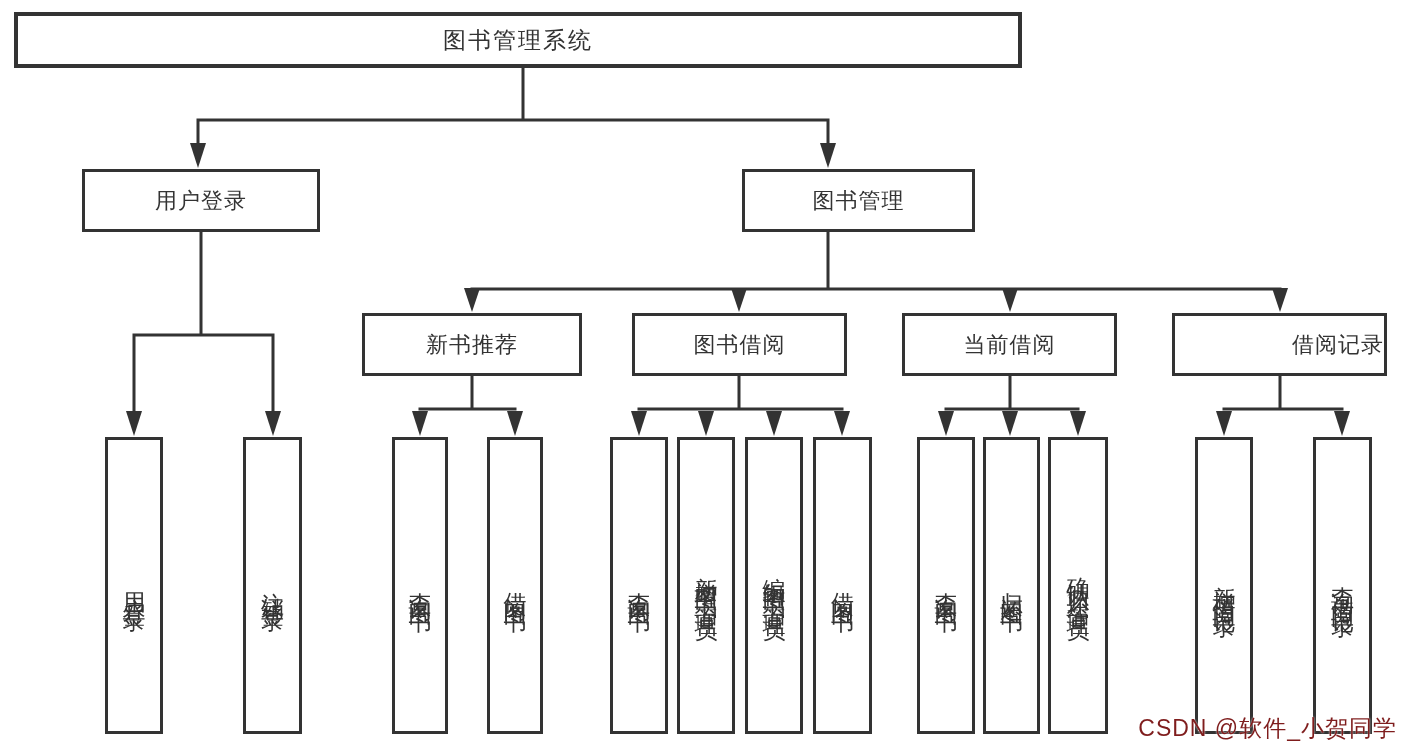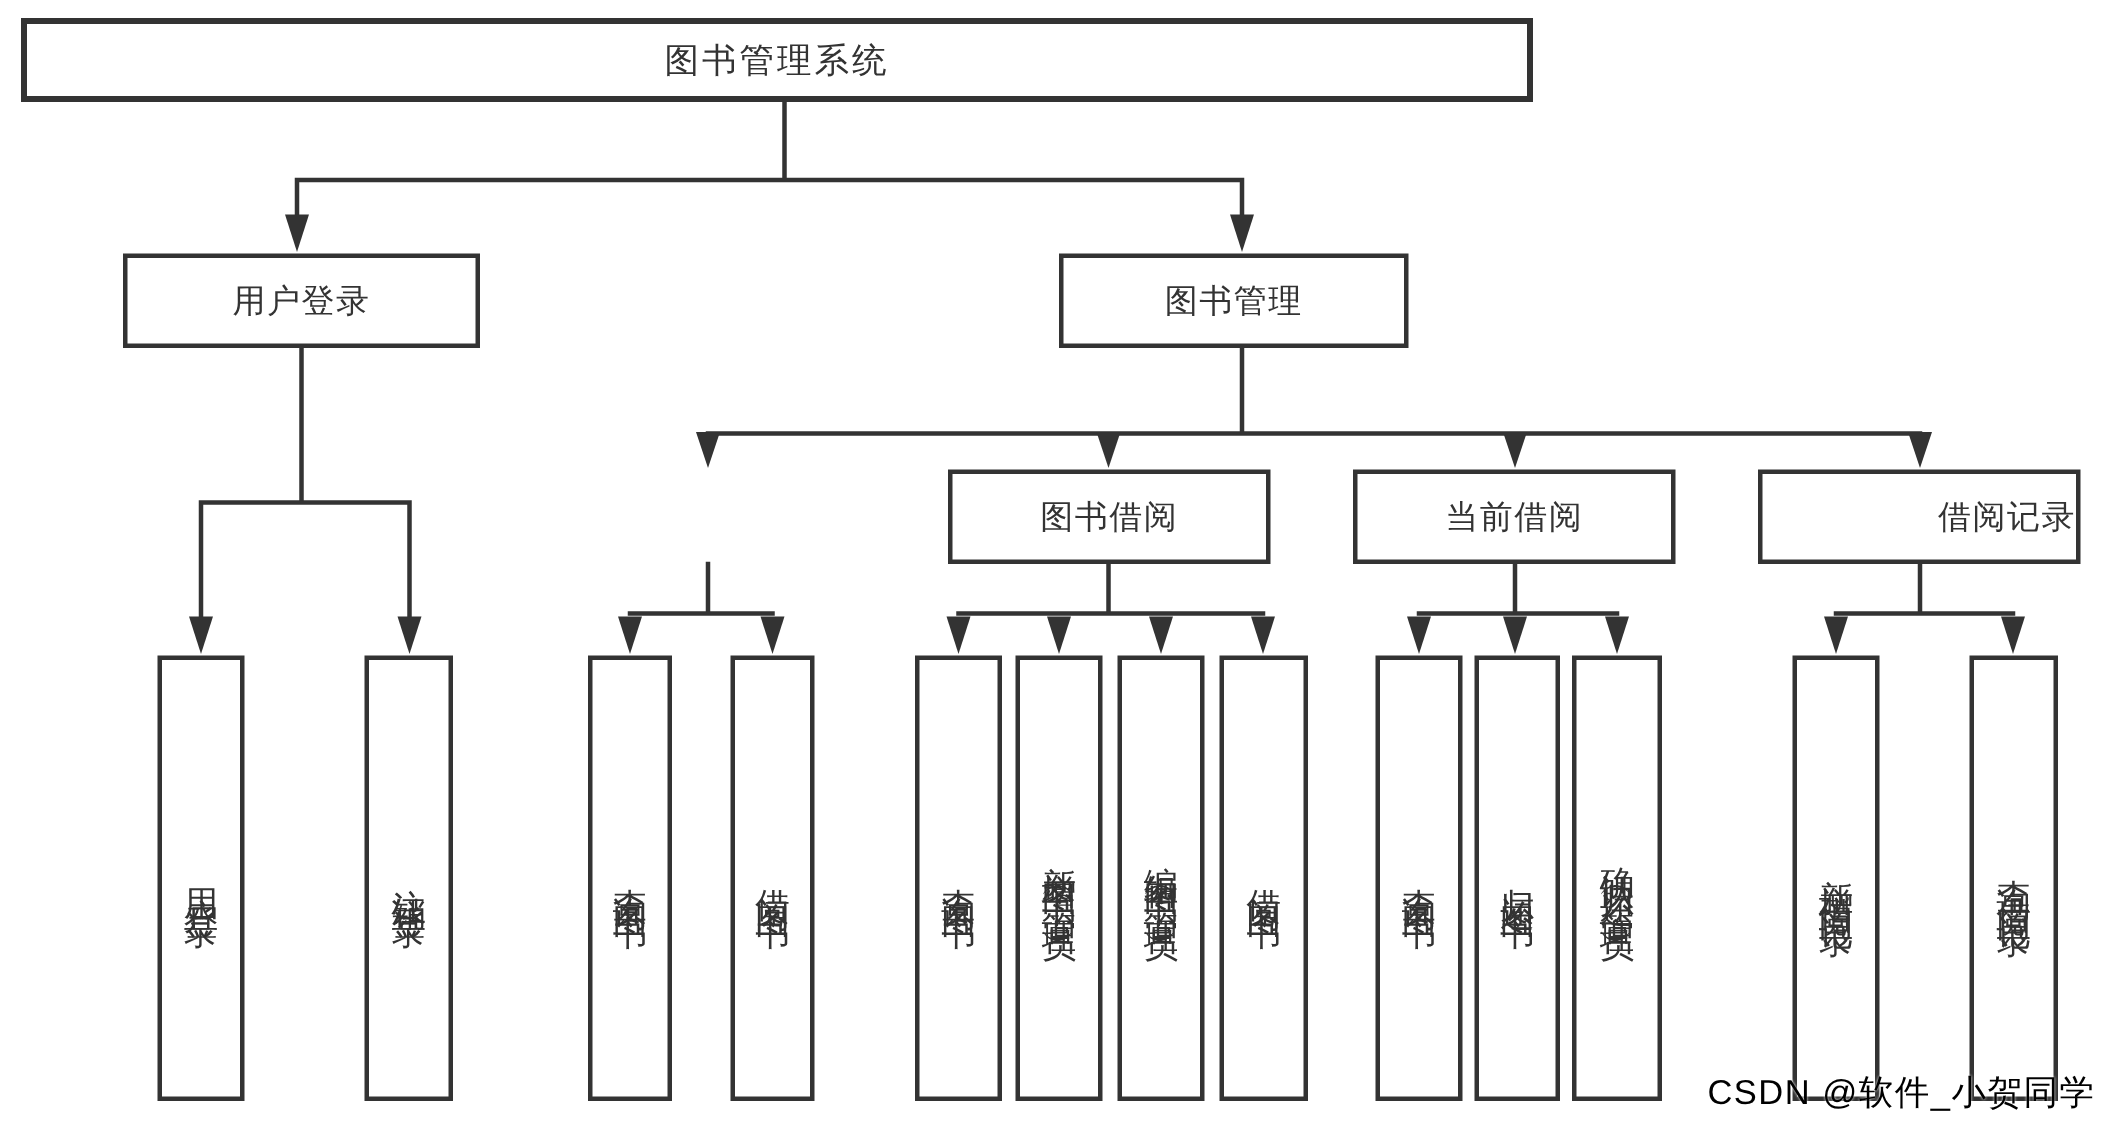--- a/index.html
+++ b/index.html
@@ -21,21 +21,21 @@
   .node.root .hlbl { font-size:23px; letter-spacing:2px; }
   .vlbl {
     writing-mode:vertical-rl;
     font-size:23px; line-height:1;
     letter-spacing:6px;
     white-space:nowrap;
   }
   .watermark {
     position:absolute; right:8px; bottom:3px; z-index:3;
     font-size:23px; letter-spacing:1px;
-    color:#000000;
+    color:#7f1d1d;
     text-shadow:0 0 2px #ffffff;
     white-space:nowrap;
   }
 </style>
 </head>
 <body>
 
 <div class="stage">
 
   <svg class="connectors" width="1405" height="747" viewBox="0 0 1405 747">
@@ -85,24 +85,27 @@
     </g>
   </svg>
 
   <div class="node root" style="left:14px; top:12px; width:1008px; height:56px;">
     <span class="hlbl">图书管理系统</span>
   </div>
 
   <div class="node" style="left:82px; top:169px; width:238px; height:63px;">
     <span class="hlbl">用户登录</span>
   </div>
-  <div class="node" style="left:706px; top:169px; width:233px; height:63px;">
+  <div class="node" style="left:742px; top:169px; width:233px; height:63px;">
     <span class="hlbl">图书管理</span>
   </div>
 
+  <div class="node" style="left:362px; top:313px; width:220px; height:63px;">
+    <span class="hlbl">新书推荐</span>
+  </div>
   <div class="node" style="left:632px; top:313px; width:215px; height:63px;">
     <span class="hlbl">图书借阅</span>
   </div>
   <div class="node" style="left:902px; top:313px; width:215px; height:63px;font-family:Liberation Serif, serif;">
     <span class="hlbl">当前借阅</span>
   </div>
   <div class="node" style="left:1172px; top:313px; width:215px; height:63px;justify-content:flex-end;">
     <span class="hlbl">借阅记录</span>
   </div>
 

